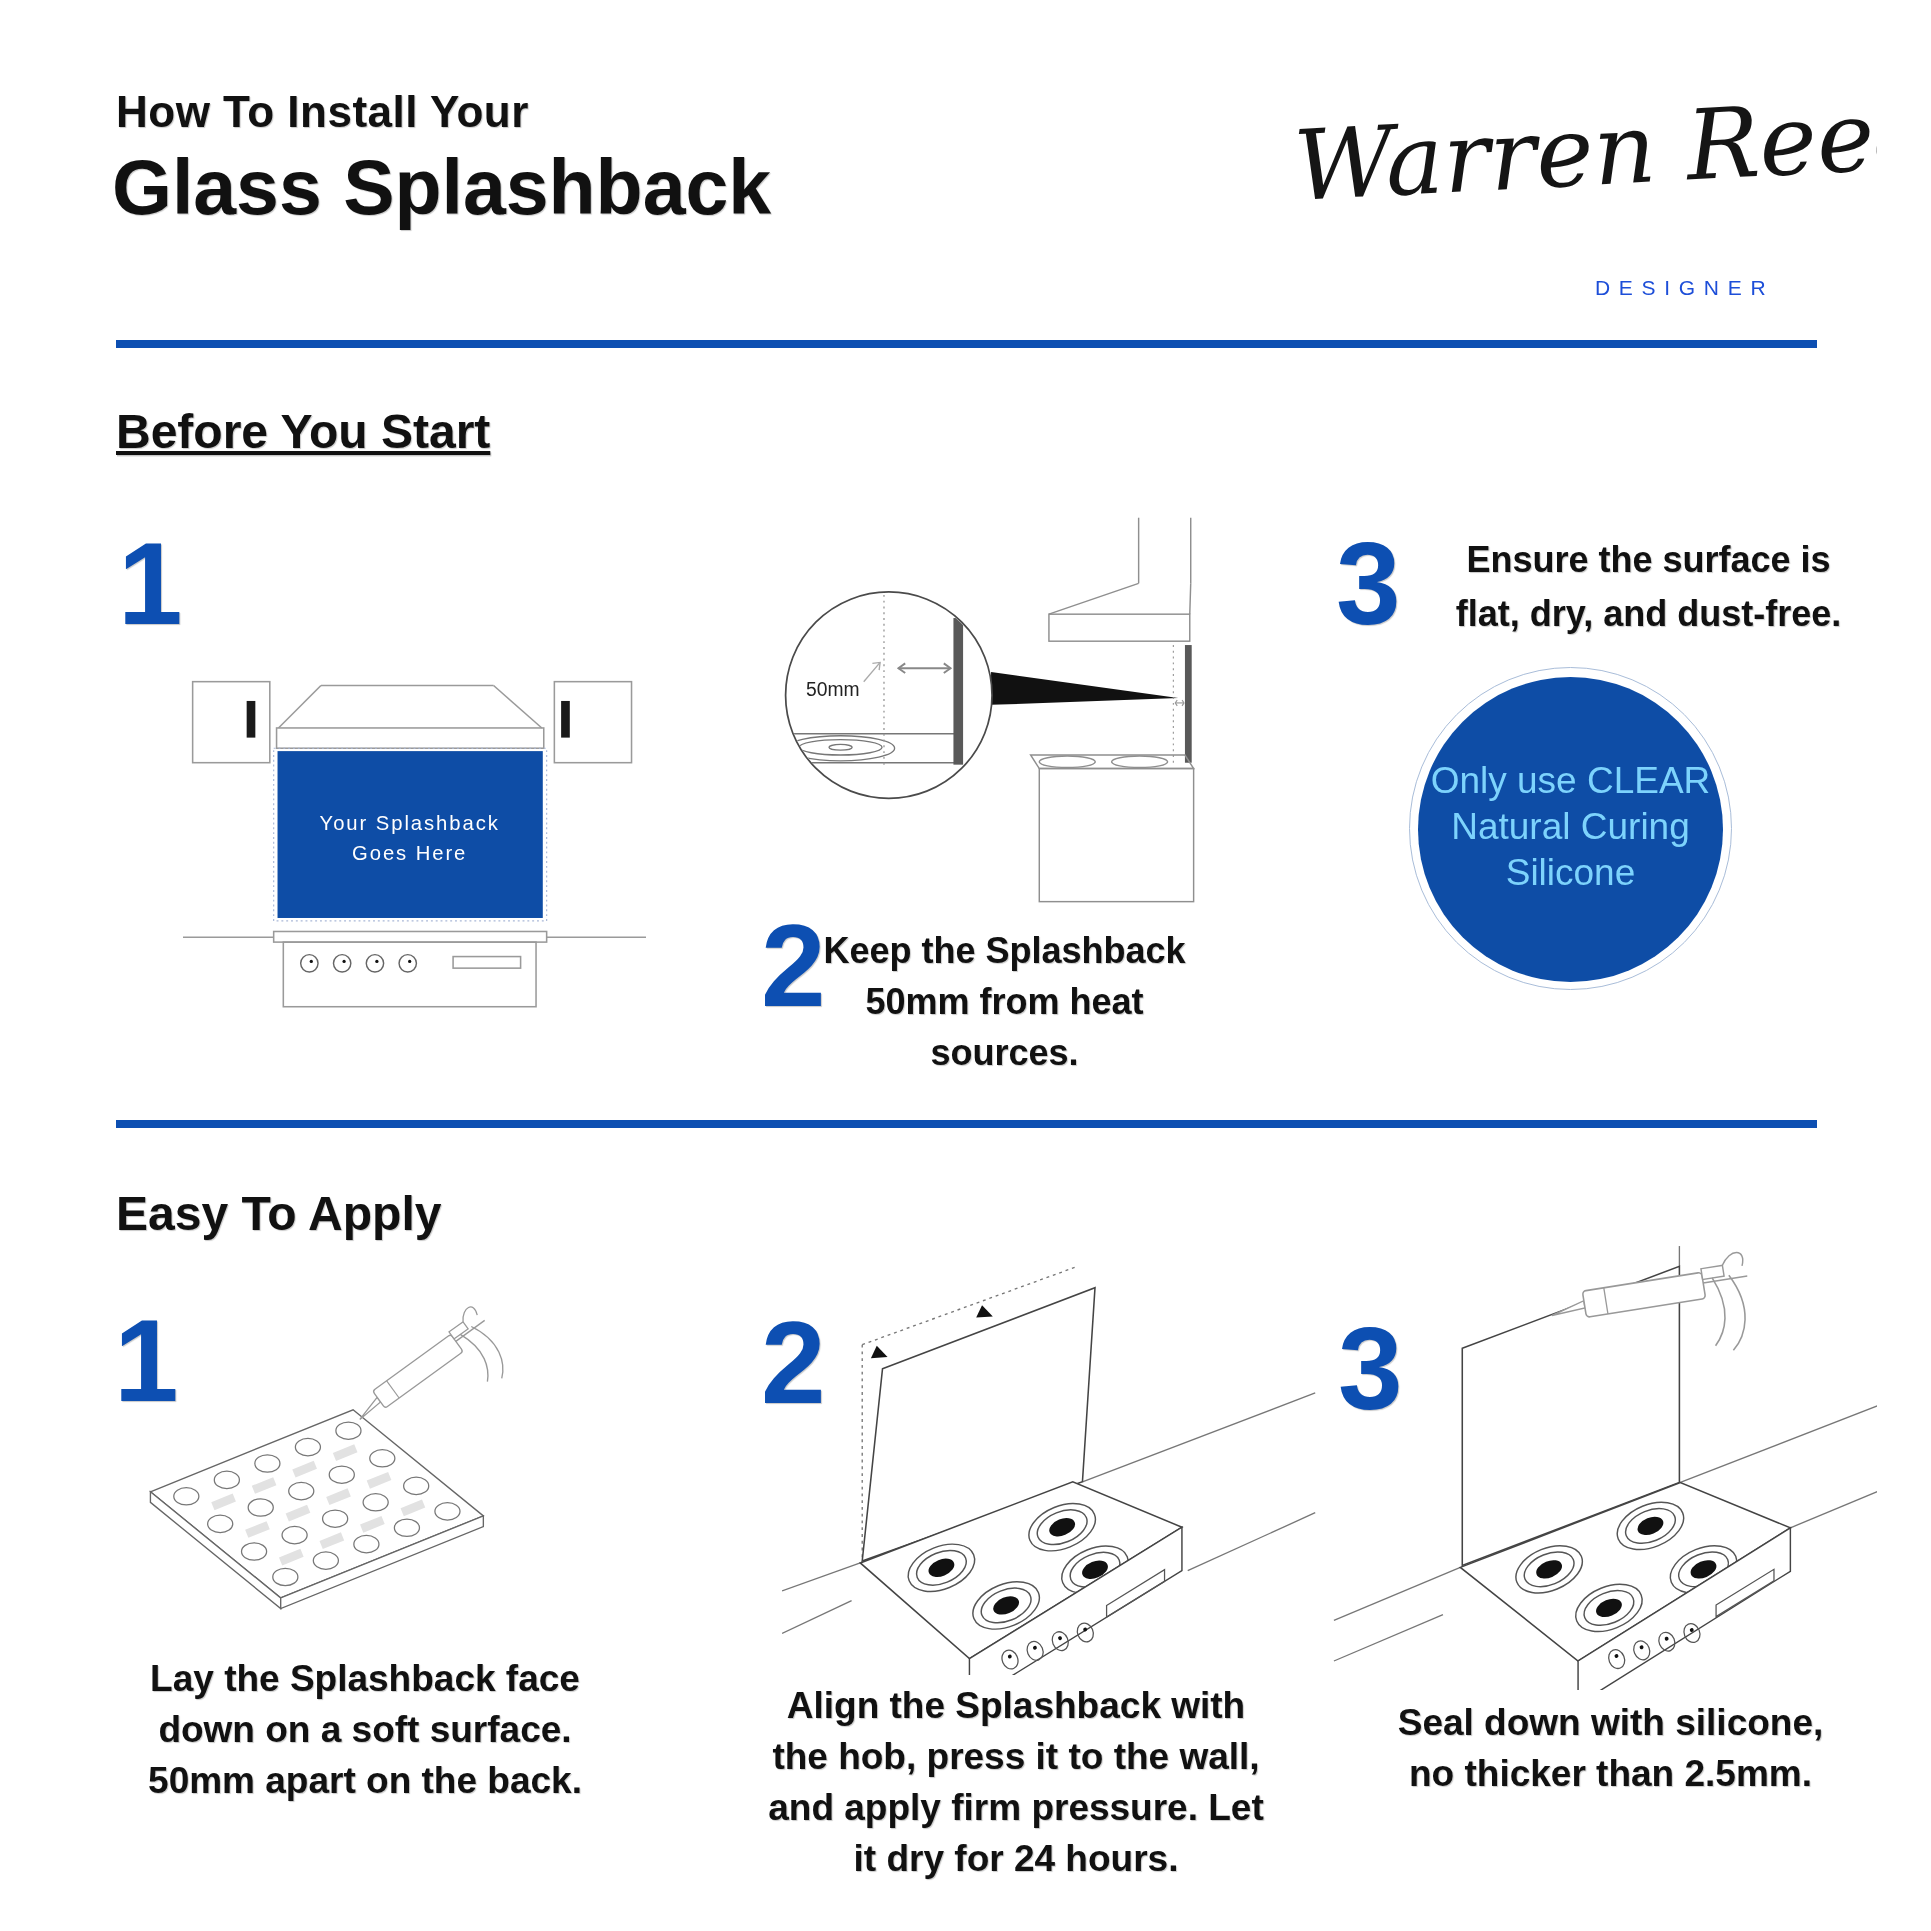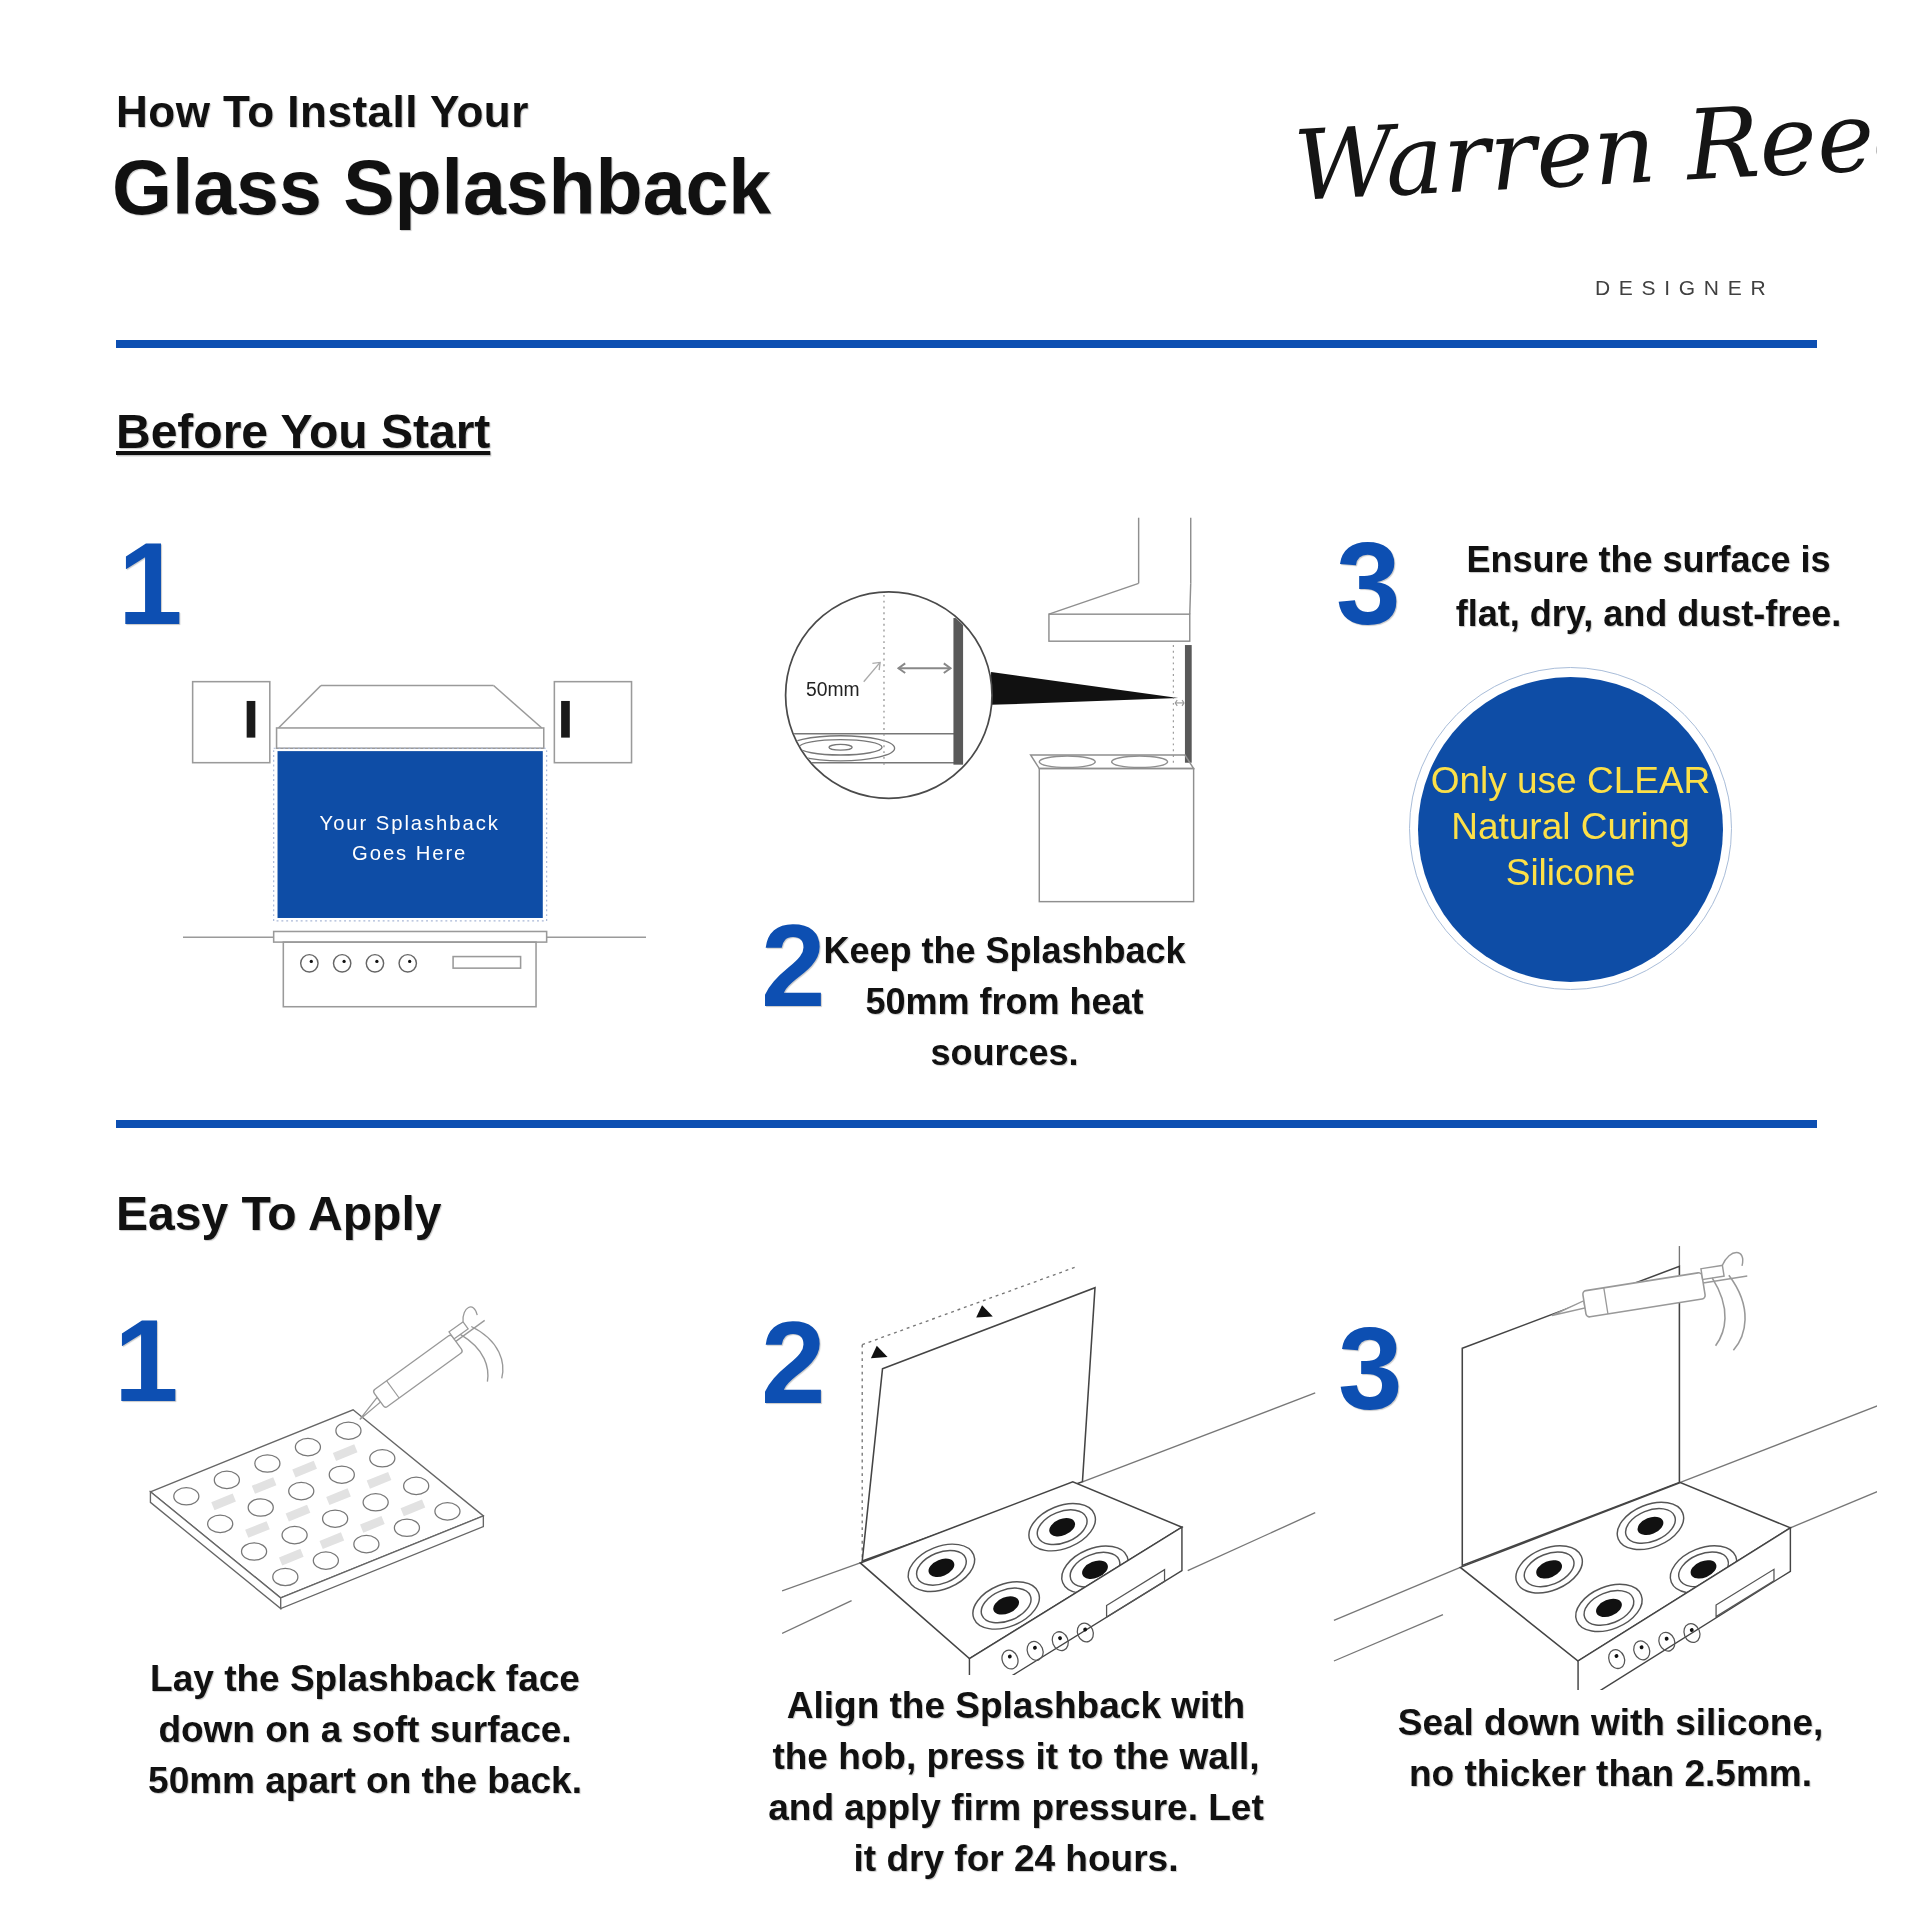--- a/index.html
+++ b/index.html
@@ -6,30 +6,30 @@
   #canvas{
     position:relative;width:1877px;height:1931px;background:#ffffff;
     font-family:"Liberation Sans",sans-serif;color:#111;overflow:hidden;
   }
   .abs{position:absolute;}
   .shadowed{text-shadow:1px 1.4px 1px rgba(0,0,0,.22);}
   .title1{font-size:44px;font-weight:700;letter-spacing:0.5px;}
   .title2{font-size:77px;font-weight:700;letter-spacing:0;}
   .sig{font-family:"DejaVu Serif",serif;font-style:italic;font-size:97px;
        color:#151515;transform:rotate(-3deg);white-space:nowrap;}
-  .brandsub{font-size:21px;letter-spacing:8.7px;font-weight:500;color:#404040;}
+  .brandsub{font-size:21px;letter-spacing:8.7px;font-weight:500;color:#1d4ed8;}
   .divider{height:7.7px;background:#0d4fb2;}
   .h2{font-size:48px;font-weight:800;}
   .num{font-size:116px;line-height:116px;font-weight:800;color:#0d4fb2;}
   .steptext{font-size:36px;font-weight:700;line-height:54px;text-align:center;}
   .steptext.left{text-align:center;}
   .caption{font-size:37px;font-weight:700;line-height:51px;text-align:center;}
   .circle-badge{background:#0e4da6;border-radius:50%;}
   .circle-ring{border:1.9px solid #a9bdd9;border-radius:50%;background:transparent;}
-  .circle-text{color:#fde047;font-size:37px;font-weight:400;line-height:46px;text-align:center;}
+  .circle-text{color:#7dd3fc;font-size:37px;font-weight:400;line-height:46px;text-align:center;}
   svg{display:block;}
   svg text{font-family:"Liberation Sans",sans-serif;}
   .svg-wlabel{fill:#ffffff;font-size:21px;letter-spacing:2px;text-anchor:middle;}
   .svg-dim{fill:#222;font-size:20px;text-anchor:middle;}
 </style>
 </head>
 <body>
 
 <div id="canvas">
 

